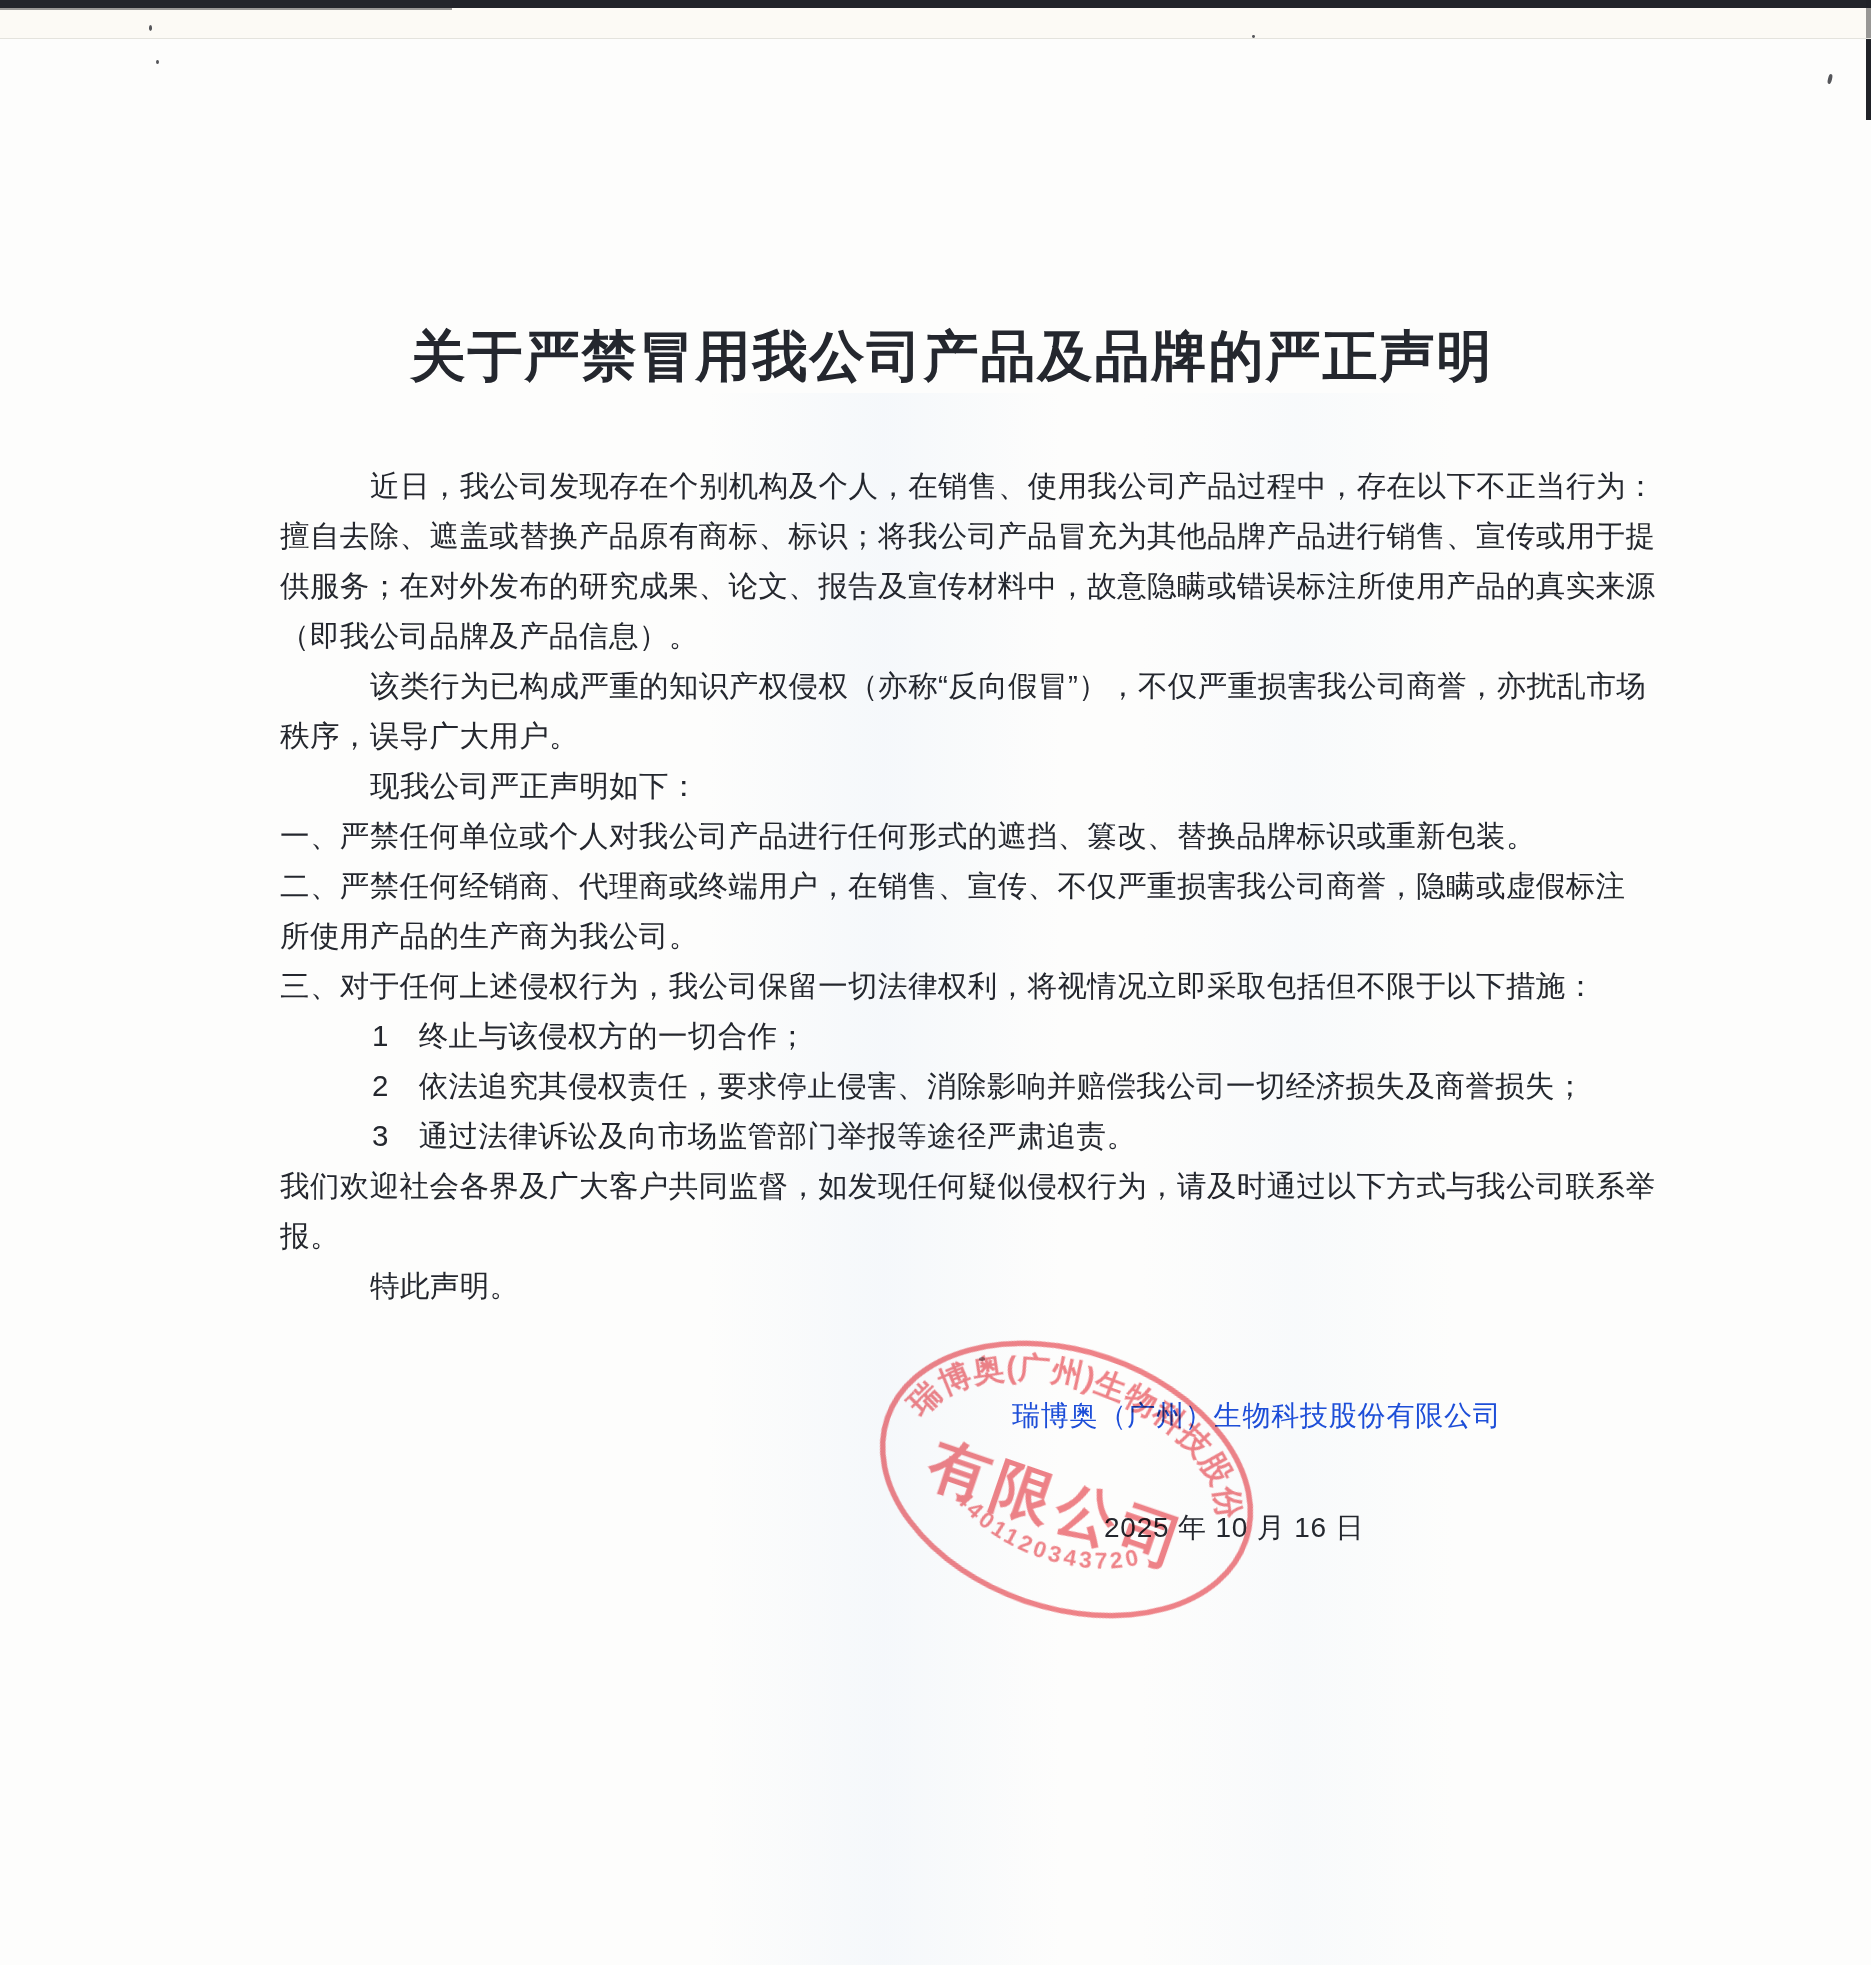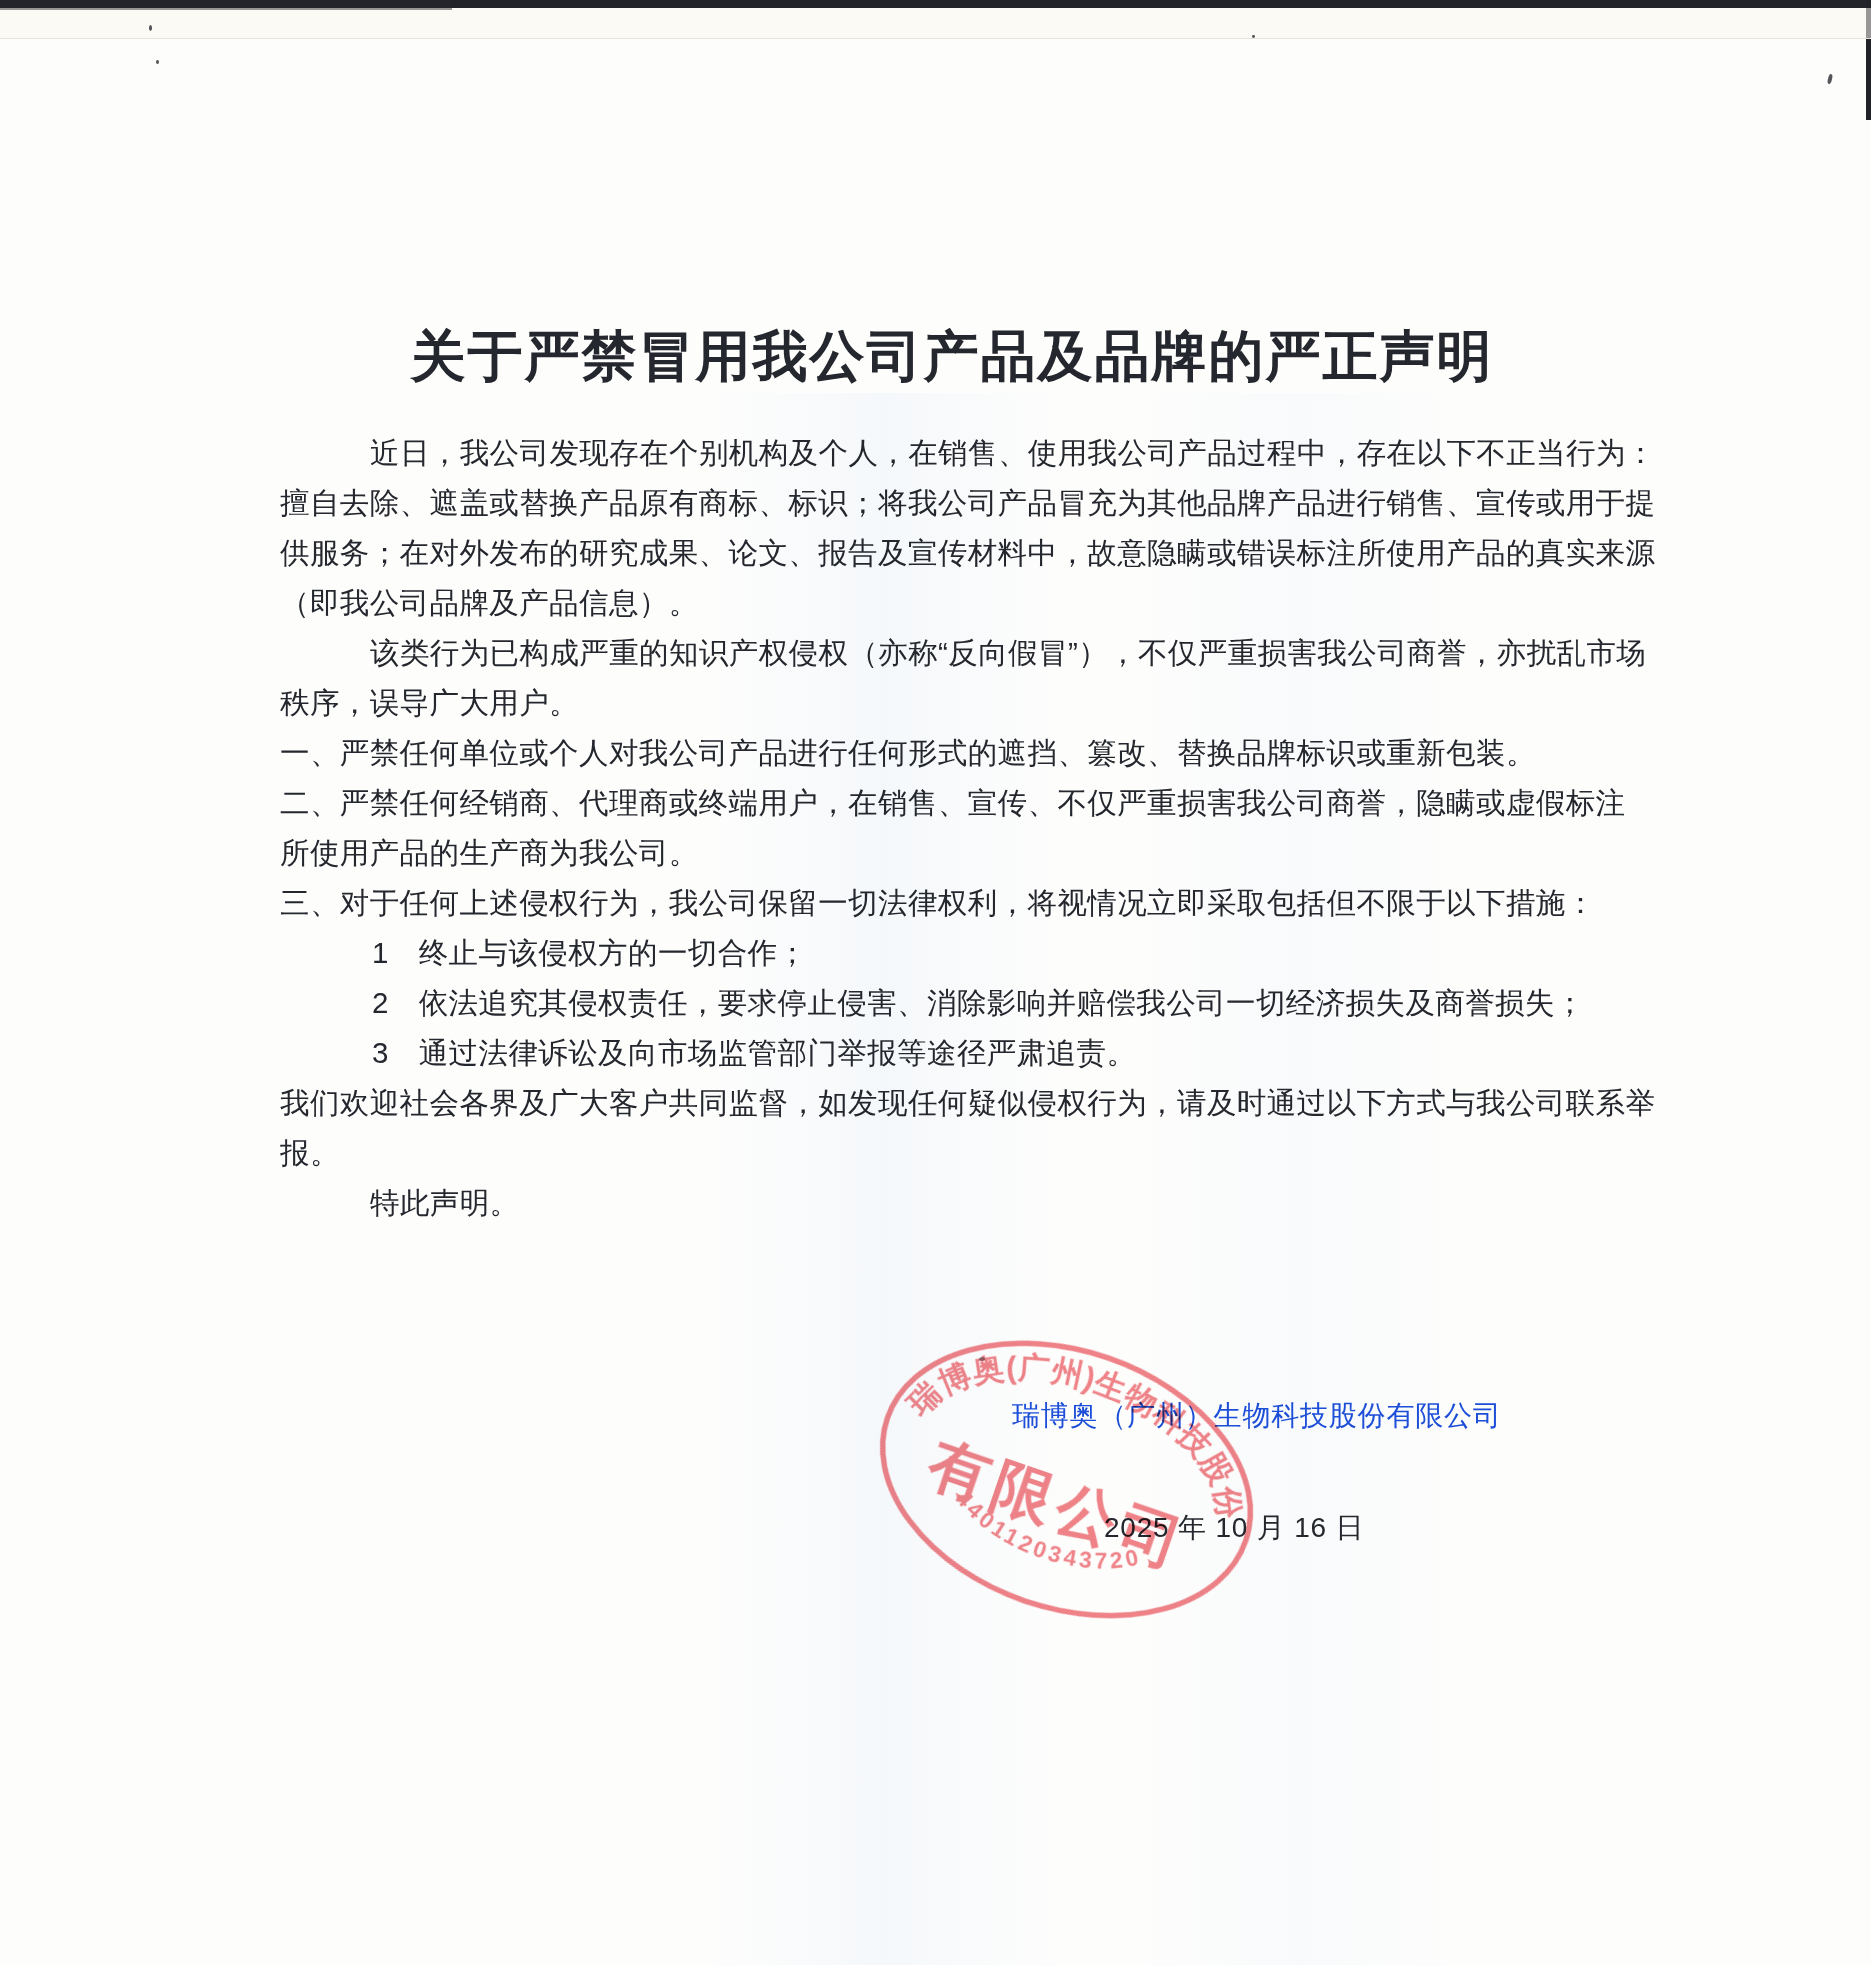--- a/index.html
+++ b/index.html
@@ -25,21 +25,21 @@
   .speck.k2{left:156px;top:60px;width:2.8px;height:3.9px;}
   .speck.k3{left:1828px;top:74px;width:3.5px;height:10.2px;transform:rotate(14deg);}
   .speck.k4{left:1252px;top:35px;width:2.8px;height:2.8px;}
   .speck.k5{left:979px;top:1357px;width:5.5px;height:3.5px;background:#9aa0a8;}
   
   .title{
     position:absolute;left:0;top:307px;width:1872px;margin:16px;
     text-align:center;font-size:55px;line-height:67px;font-weight:700;
     letter-spacing:2px;color:#24272e;
   }
-  .body-block{position:absolute;left:280px;top:428px;width:1354px;z-index:2;}
+  .body-block{position:absolute;left:280px;top:461px;width:1354px;z-index:2;}
   .line{
     height:50px;line-height:50px;font-size:29.5px;letter-spacing:0.4px;
     white-space:nowrap;color:#24272e;
   }
   .line.ind-para{padding-left:90px;}
   .line.ind-item{padding-left:92px;}
   .sig-company{
     position:absolute;left:1012px;top:1398px;z-index:2;
     font-size:28px;line-height:35px;letter-spacing:0.8px;white-space:nowrap;color:#1d4ed8;
   }
@@ -77,20 +77,21 @@
 
   <h1 class="title">关于严禁冒用我公司产品及品牌的严正声明</h1>
 
   <div class="body-block">
     <div class="line ind-para">近日，我公司发现存在个别机构及个人，在销售、使用我公司产品过程中，存在以下不正当行为：</div>
     <div class="line">擅自去除、遮盖或替换产品原有商标、标识；将我公司产品冒充为其他品牌产品进行销售、宣传或用于提</div>
     <div class="line">供服务；在对外发布的研究成果、论文、报告及宣传材料中，故意隐瞒或错误标注所使用产品的真实来源</div>
     <div class="line">（即我公司品牌及产品信息）。</div>
     <div class="line ind-para">该类行为已构成严重的知识产权侵权（亦称“反向假冒”），不仅严重损害我公司商誉，亦扰乱市场</div>
     <div class="line">秩序，误导广大用户。</div>
+    <div class="line ind-para">现我公司严正声明如下：</div>
     <div class="line">一、严禁任何单位或个人对我公司产品进行任何形式的遮挡、篡改、替换品牌标识或重新包装。</div>
     <div class="line">二、严禁任何经销商、代理商或终端用户，在销售、宣传、不仅严重损害我公司商誉，隐瞒或虚假标注</div>
     <div class="line">所使用产品的生产商为我公司。</div>
     <div class="line">三、对于任何上述侵权行为，我公司保留一切法律权利，将视情况立即采取包括但不限于以下措施：</div>
     <div class="line ind-item">1　终止与该侵权方的一切合作；</div>
     <div class="line ind-item">2　依法追究其侵权责任，要求停止侵害、消除影响并赔偿我公司一切经济损失及商誉损失；</div>
     <div class="line ind-item">3　通过法律诉讼及向市场监管部门举报等途径严肃追责。</div>
     <div class="line">我们欢迎社会各界及广大客户共同监督，如发现任何疑似侵权行为，请及时通过以下方式与我公司联系举</div>
     <div class="line">报。</div>
     <div class="line ind-para">特此声明。</div>

